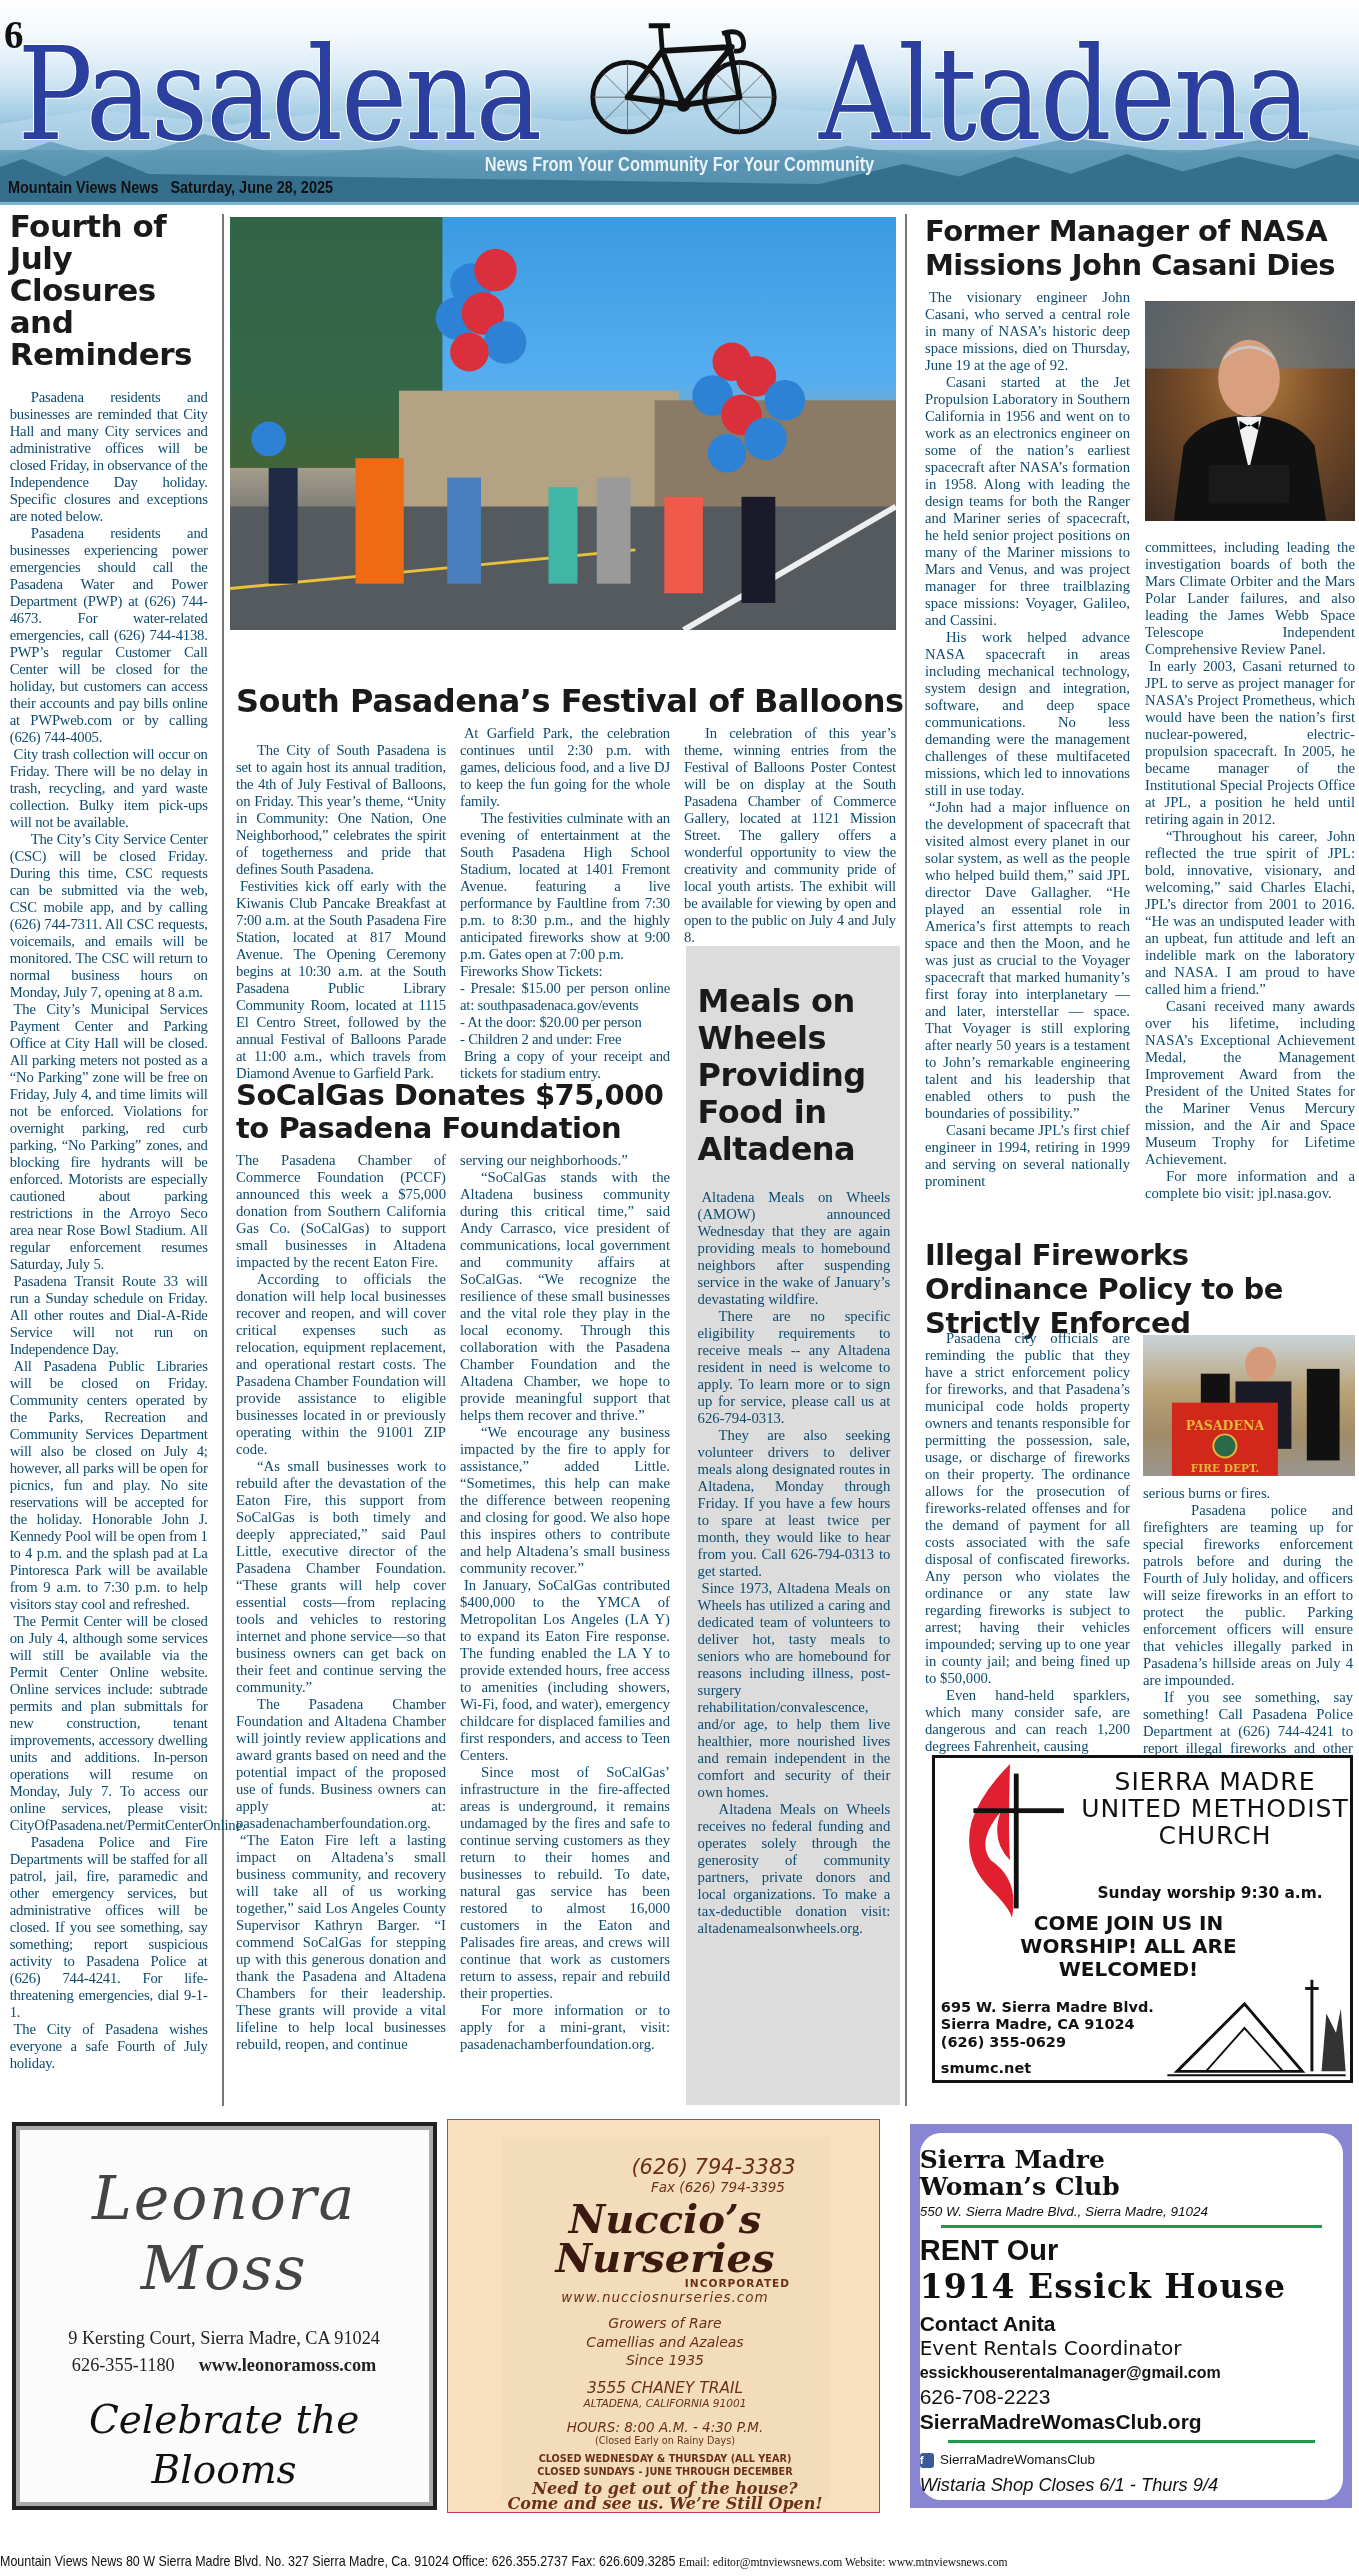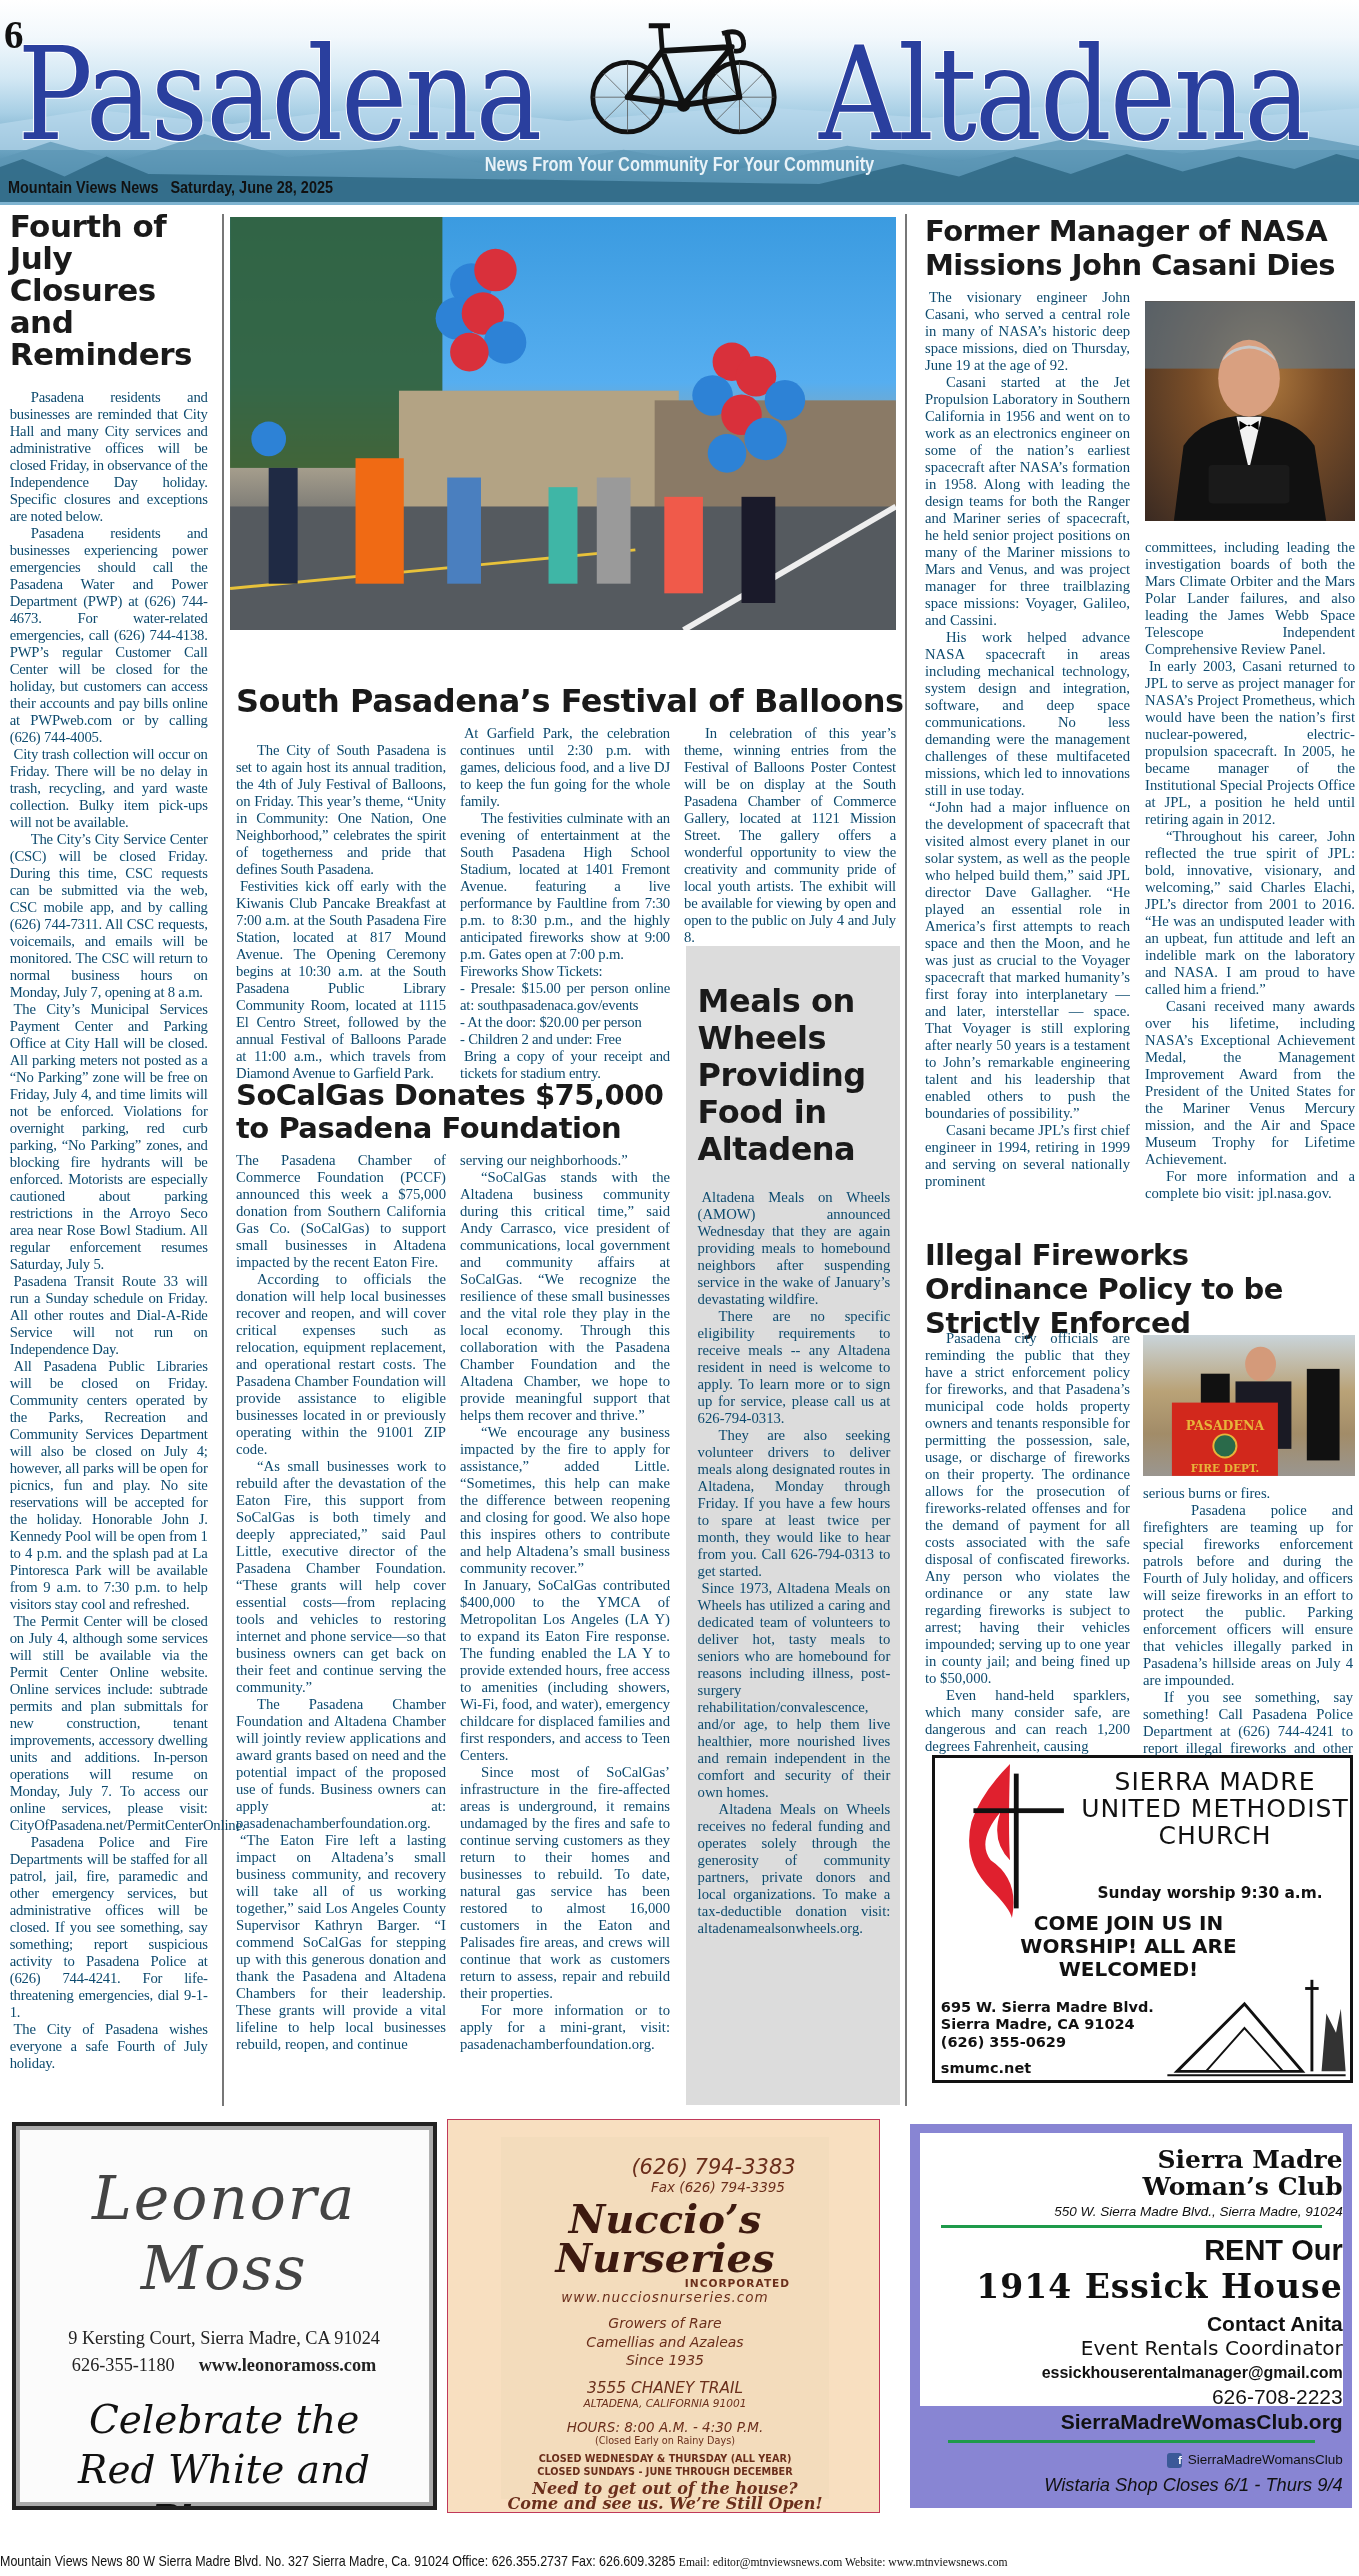--- a/index.html
+++ b/index.html
@@ -67,21 +67,21 @@
   .nuccio-web { font-style: italic; font-size: 13.5px; letter-spacing: 1px; }
   .nuccio-growers { margin-top: 9.7px; font-style: italic; font-size: 14px; line-height: 18.3px; }
   .nuccio-street { margin-top: 9.7px; font-style: italic; font-size: 15.4px; }
   .nuccio-city { font-style: italic; font-size: 10.6px; }
   .nuccio-hours { margin-top: 9.7px; font-style: italic; font-size: 13.5px; }
   .nuccio-rain { font-size: 9.7px; }
   .nuccio-closed { margin-top: 7.7px; font-weight: bold; font-size: 9.7px; line-height: 12.6px; }
   .nuccio-cta { margin-top: 3.9px; font-family: "DejaVu Serif", serif; font-style: italic; font-weight: bold; font-size: 16px; line-height: 14.5px; }
 
   .ad-womans { left: 910px; top: 2124px; width: 442px; height: 384px; background: #8885d3; }
-  .womans-inner { position: absolute; left: 9.7px; top: 8.7px; width: 423px; height: 273px; background: #fff; text-align: right; color: #111; }
+  .womans-inner { position: absolute; left: 9.7px; top: 8.7px; width: 423px; height: 367px; background: #fff; text-align: left; color: #111; border-radius: 21px; }
   .w-title { margin-top: 13.5px; font-family: "DejaVu Serif", serif; font-weight: bold; font-size: 25px; line-height: 27px; }
   .w-addr { font-family: "Liberation Sans", sans-serif; font-style: italic; font-size: 13.5px; margin-top: 3.9px; }
   .w-rule { margin: 5.8px auto; width: 381px; height: 2.9px; background: #1e9a4a; }
   .w-rent { font-family: "Liberation Sans", sans-serif; font-weight: bold; font-size: 29px; line-height: 33px; }
   .w-house { font-family: "DejaVu Serif", serif; font-weight: bold; font-size: 33px; line-height: 39px; letter-spacing: 1px; }
   .w-contact { font-family: "Liberation Sans", sans-serif; font-weight: bold; font-size: 21px; line-height: 25px; margin-top: 5.8px; }
   .w-coord { font-family: "DejaVu Sans", sans-serif; font-size: 20px; line-height: 25px; }
   .w-email { font-family: "Liberation Sans", sans-serif; font-weight: bold; font-size: 16px; line-height: 23px; }
   .w-phone { font-family: "Liberation Sans", sans-serif; font-size: 21px; line-height: 25px; }
   .w-site { font-family: "Liberation Sans", sans-serif; font-weight: bold; font-size: 21px; line-height: 25px; }
@@ -321,21 +321,20 @@
 
 <div class="ad ad-leonora">
   <div class="leonora-logo">Leonora Moss</div>
   <div class="leonora-addr">9 Kersting Court, Sierra Madre, CA 91024</div>
   <div class="leonora-contact">
     <span>626-355-1180</span>
     <b>www.leonoramoss.com</b>
   </div>
   <div class="leonora-tag">
     <div>Celebrate the</div>
-    <div>Red White and</div>
     <div>Blooms</div>
   </div>
 </div>
 
 <div class="ad ad-nuccio">
   <div class="nuccio-inner">
     <div class="nuccio-phone">(626) 794-3383</div>
     <div class="nuccio-fax">Fax (626) 794-3395</div>
     <div class="nuccio-logo">
       <div>Nuccio’s</div>

